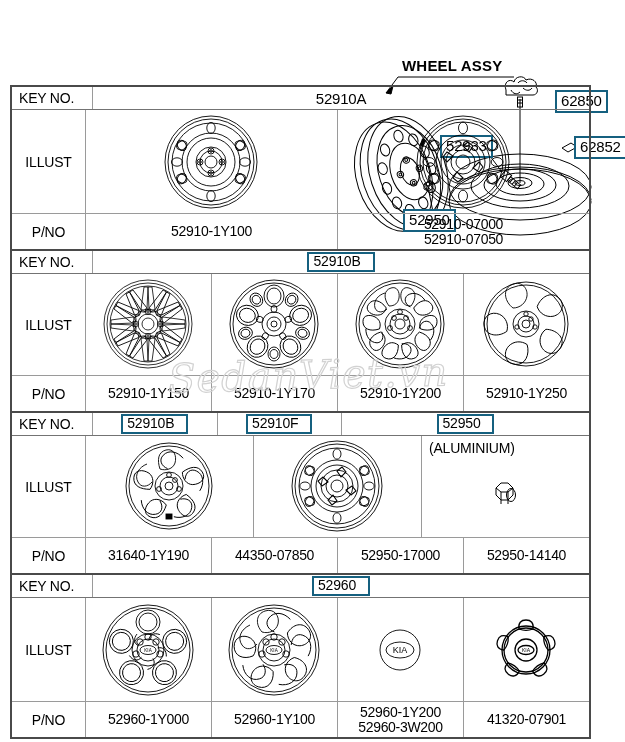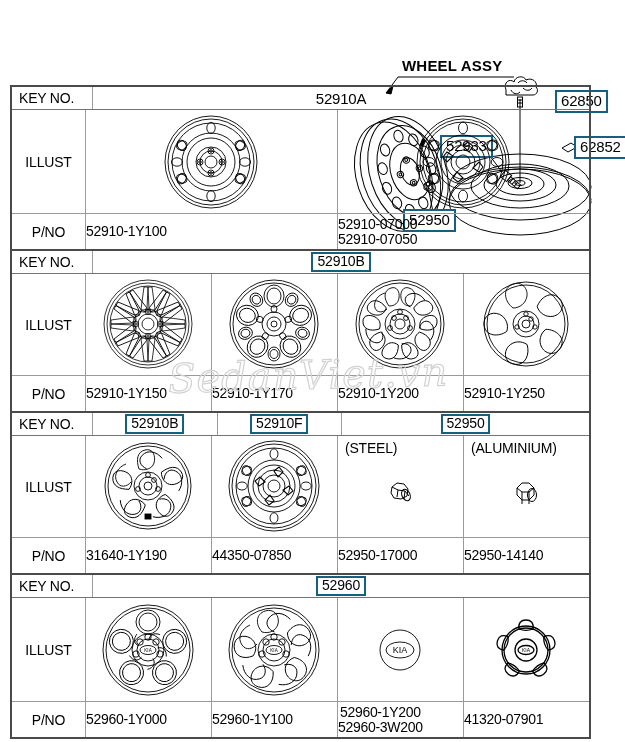--- a/index.html
+++ b/index.html
@@ -53,30 +53,30 @@
     font-size:14px;letter-spacing:-0.2px;
   }
   .keyrow .lab{justify-content:flex-start;padding-left:7px;}
 
   .keybody{flex:1;display:flex;position:relative;}
   .keycell{position:relative;display:flex;align-items:center;justify-content:center;}
   .keycell.bdr{border-right:1px solid #9a9a9a;}
 
   .kbox{
     border:2px solid #15607f;background:#fff;
-    font-size:14px;line-height:15px;padding:0px 4px 1px 4px;
+    font-size:14px;line-height:15px;padding:0px 12px 1px 4px;
     white-space:nowrap;letter-spacing:-0.2px;
   }
   .ktext{font-size:15px;letter-spacing:-0.2px;}
 
   .cells{flex:1;display:flex;}
   .cell{
     flex:1;
     border-right:1px solid #9a9a9a;
-    display:flex;align-items:center;justify-content:flex-start;
+    display:flex;align-items:center;justify-content:center;
     position:relative;
     box-sizing:border-box;
   }
   .cell:last-child{border-right:none;}
   .pno{
     font-size:14px;text-align:center;line-height:15px;letter-spacing:-0.3px;
     white-space:nowrap;
   }
   .pno div{display:block;}
   .matlabel{
@@ -519,32 +519,20 @@
                 <g stroke-width="1.1">
                   <path d="M 0,-15 l 5,-4 l 4,5 l -5,5 z"></path>
                   <path d="M 15,0 l 4,5 l -5,4 l -5,-5 z"></path>
                   <path d="M 0,15 l -5,4 l -4,-5 l 5,-5 z"></path>
                   <path d="M -15,0 l -4,-5 l 5,-4 l 5,5 z"></path>
                 </g>
               </g>
             </svg>
           </div>
           <div class="cell">
-            <span class="matlabel">(STEEL)</span>
-            <svg class="art" viewBox="0 0 125 101">
-              <g fill="none" stroke="#000" stroke-width="1" transform="translate(62,56)">
-                <path d="M -8,-5 l 5,-4 l 7,1 l 4,5 l -1,7 l -6,3 l -7,-1 l -3,-5 z"></path>
-                <path d="M -8,-5 l 6,3 l 7,1 l 4,5"></path>
-                <path d="M -2,-2 l -1,7"></path>
-                <path d="M 5,-1 l -1,8"></path>
-                <ellipse cx="6" cy="3" rx="4" ry="6" transform="rotate(-25 6 3)"></ellipse>
-              </g>
-            </svg>
-          </div>
-          <div class="cell">
             <span class="matlabel">(ALUMINIUM)</span>
             <svg class="art" viewBox="0 0 125 101">
               <g fill="none" stroke="#000" stroke-width="1" transform="translate(62,56)">
                 <path d="M -9,-4 l 5,-5 l 7,0 l 5,5 l 0,7 l -5,5 l -7,0 l -5,-5 z"></path>
                 <path d="M -9,-4 l 5,4 l 7,0 l 5,-4"></path>
                 <path d="M -4,0 l 0,12"></path>
                 <path d="M 3,0 l 0,12"></path>
                 <ellipse cx="6" cy="3" rx="4.5" ry="6.5"></ellipse>
               </g>
             </svg>

